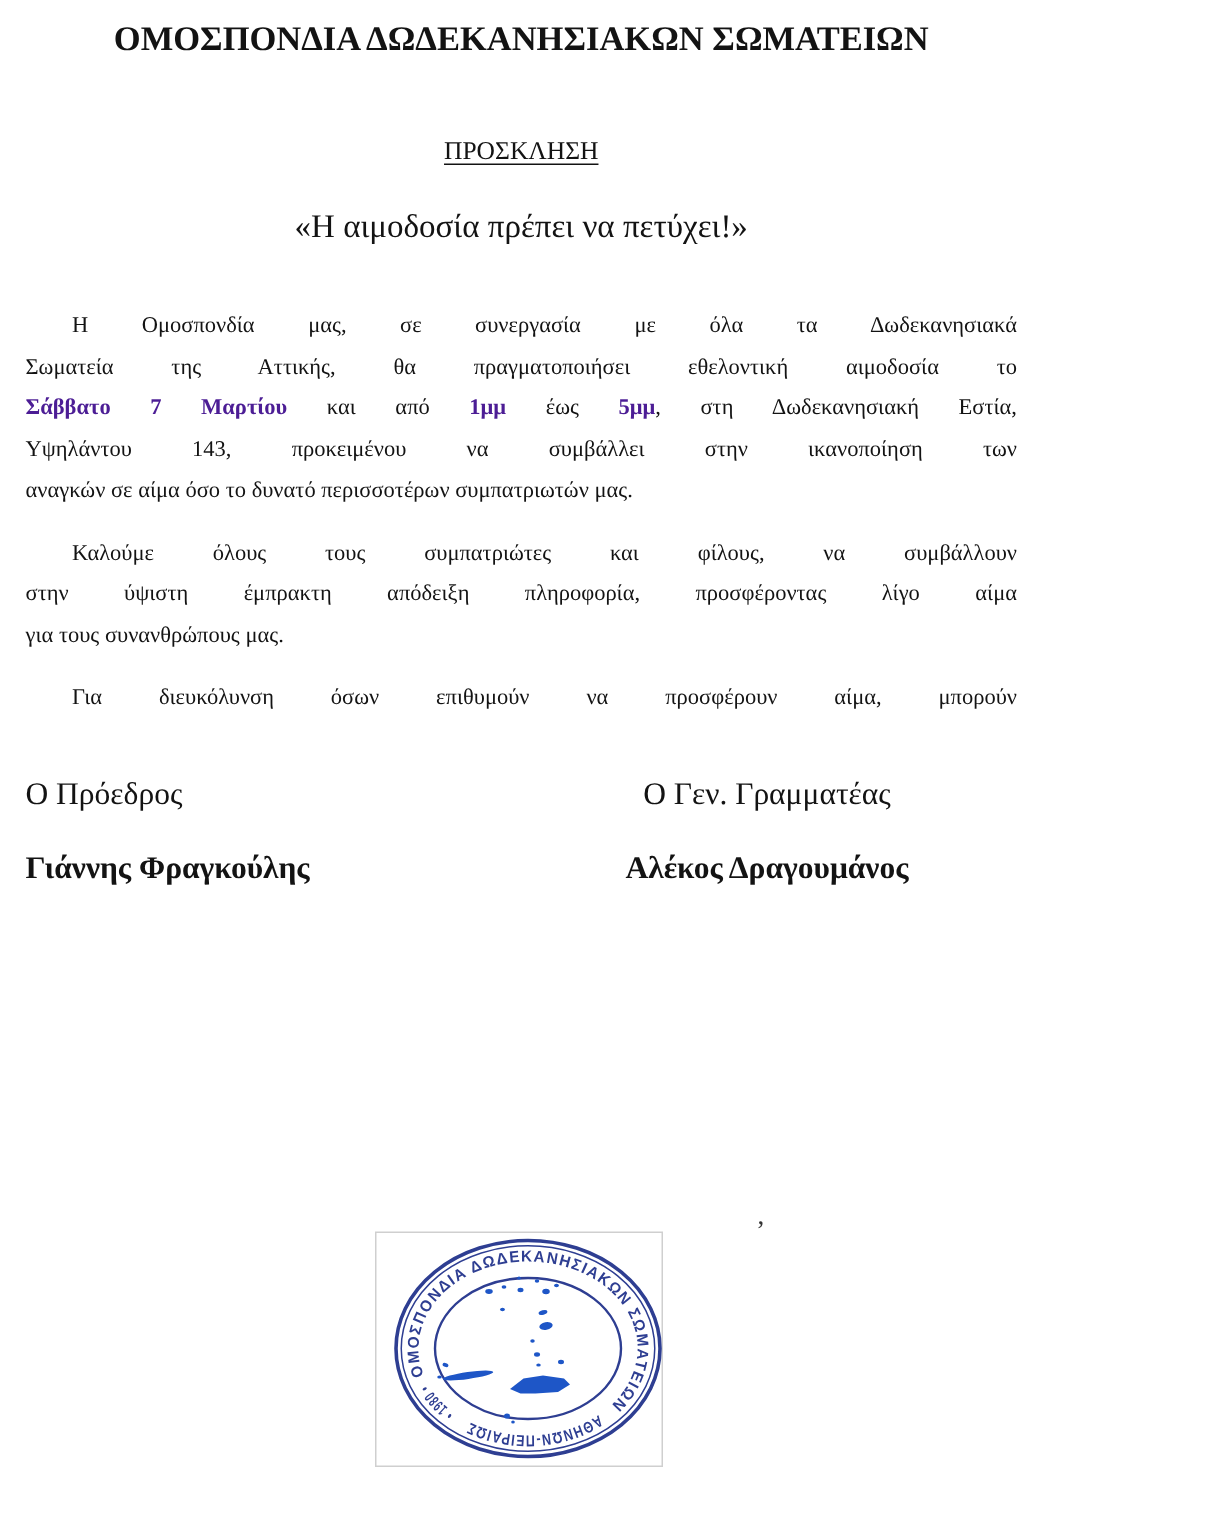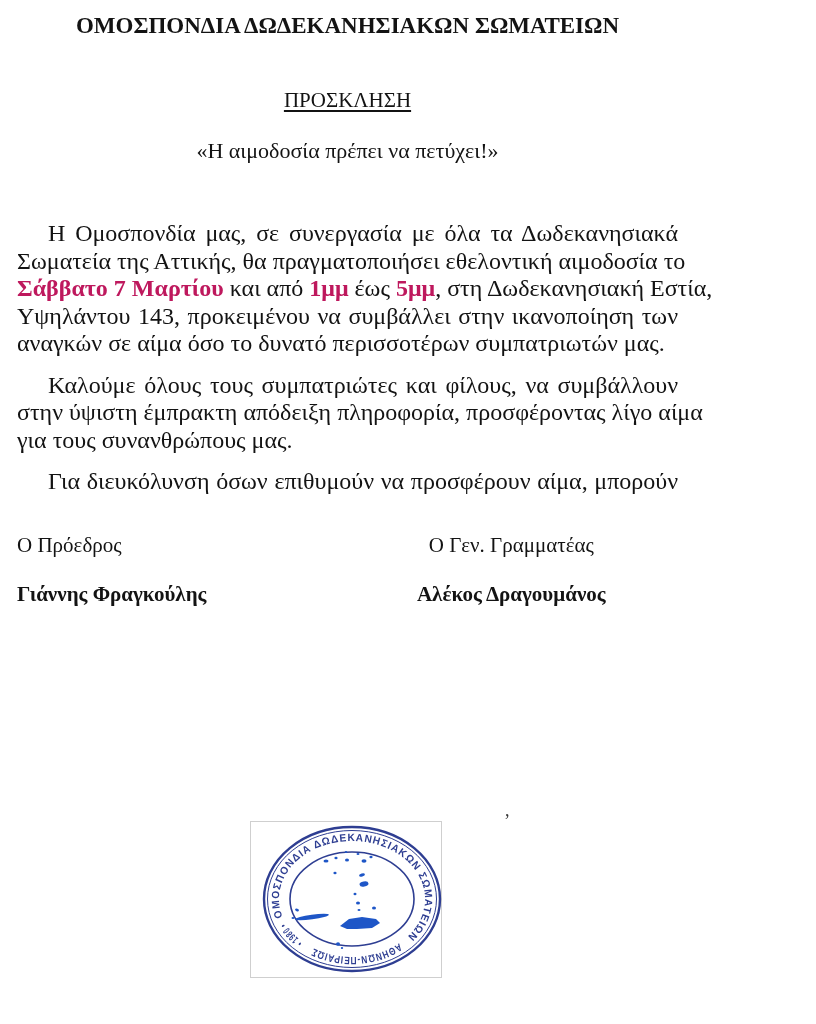--- a/index.html
+++ b/index.html
@@ -11,47 +11,47 @@
     font-family: "Liberation Serif", serif;
     color: #131313;
   }
   .page { padding: 12px 138px 0 17px; position: relative; }
 
   .doc-header { text-align: center; font-weight: bold; font-size: 23px; line-height: 28px; }
 
   .doc-title {
     text-align: center;
     margin-top: 47px;
-    font-size: 21px;
+    font-size: 17px;
     line-height: 27px;
   }
   .doc-title span {
     text-decoration: underline;
     text-underline-offset: 3px;
   }
 
   .doc-subtitle {
     text-align: center;
     margin-top: 24px;
     font-size: 22px;
     font-weight: normal;
   }
 
-  .body-block { margin-top: 56px; font-size: 24px; }
+  .body-block { margin-top: 40px; font-size: 15px; }
   .para { margin-bottom: 14px; }
   .jline {
     text-align: justify;
     text-align-last: justify;
     line-height: 27.5px;
     height: 27.5px;
     white-space: nowrap;
   }
   .jline.lastline { text-align-last: left; }
   .jline.indent { text-indent: 31px; }
-  .red { color: #be185d; font-weight: bold; }
+  .red { color: #4c1d95; font-weight: bold; }
   .bold { font-weight: bold; }
 
   .sig-row { display: flex; margin-top: 37px; }
   .sig-col-left  { width: 310px; text-align: left; }
   .sig-col-right { width: 336px; text-align: center; margin-left: 20px; }
   .sig-role { font-size: 21px; }
   .sig-names { margin-top: 24px; }
   .sig-name { font-size: 21px; font-weight: bold; }
   .stray-mark {
     position: absolute; left: 505px; top: 800px;

